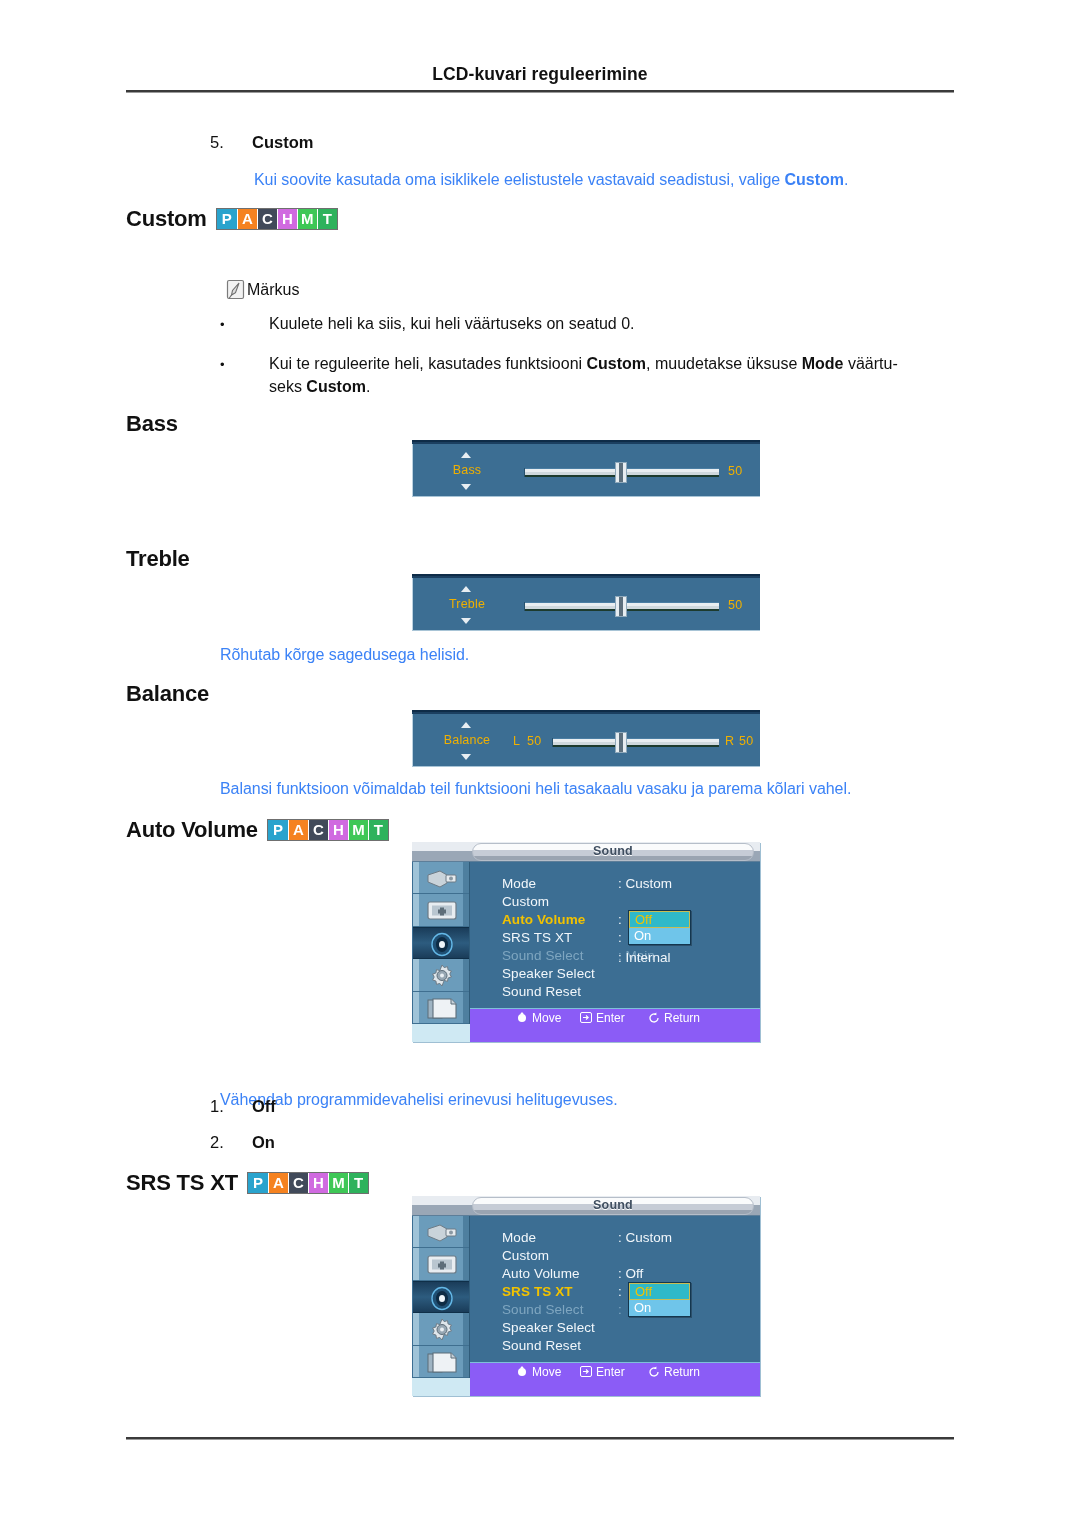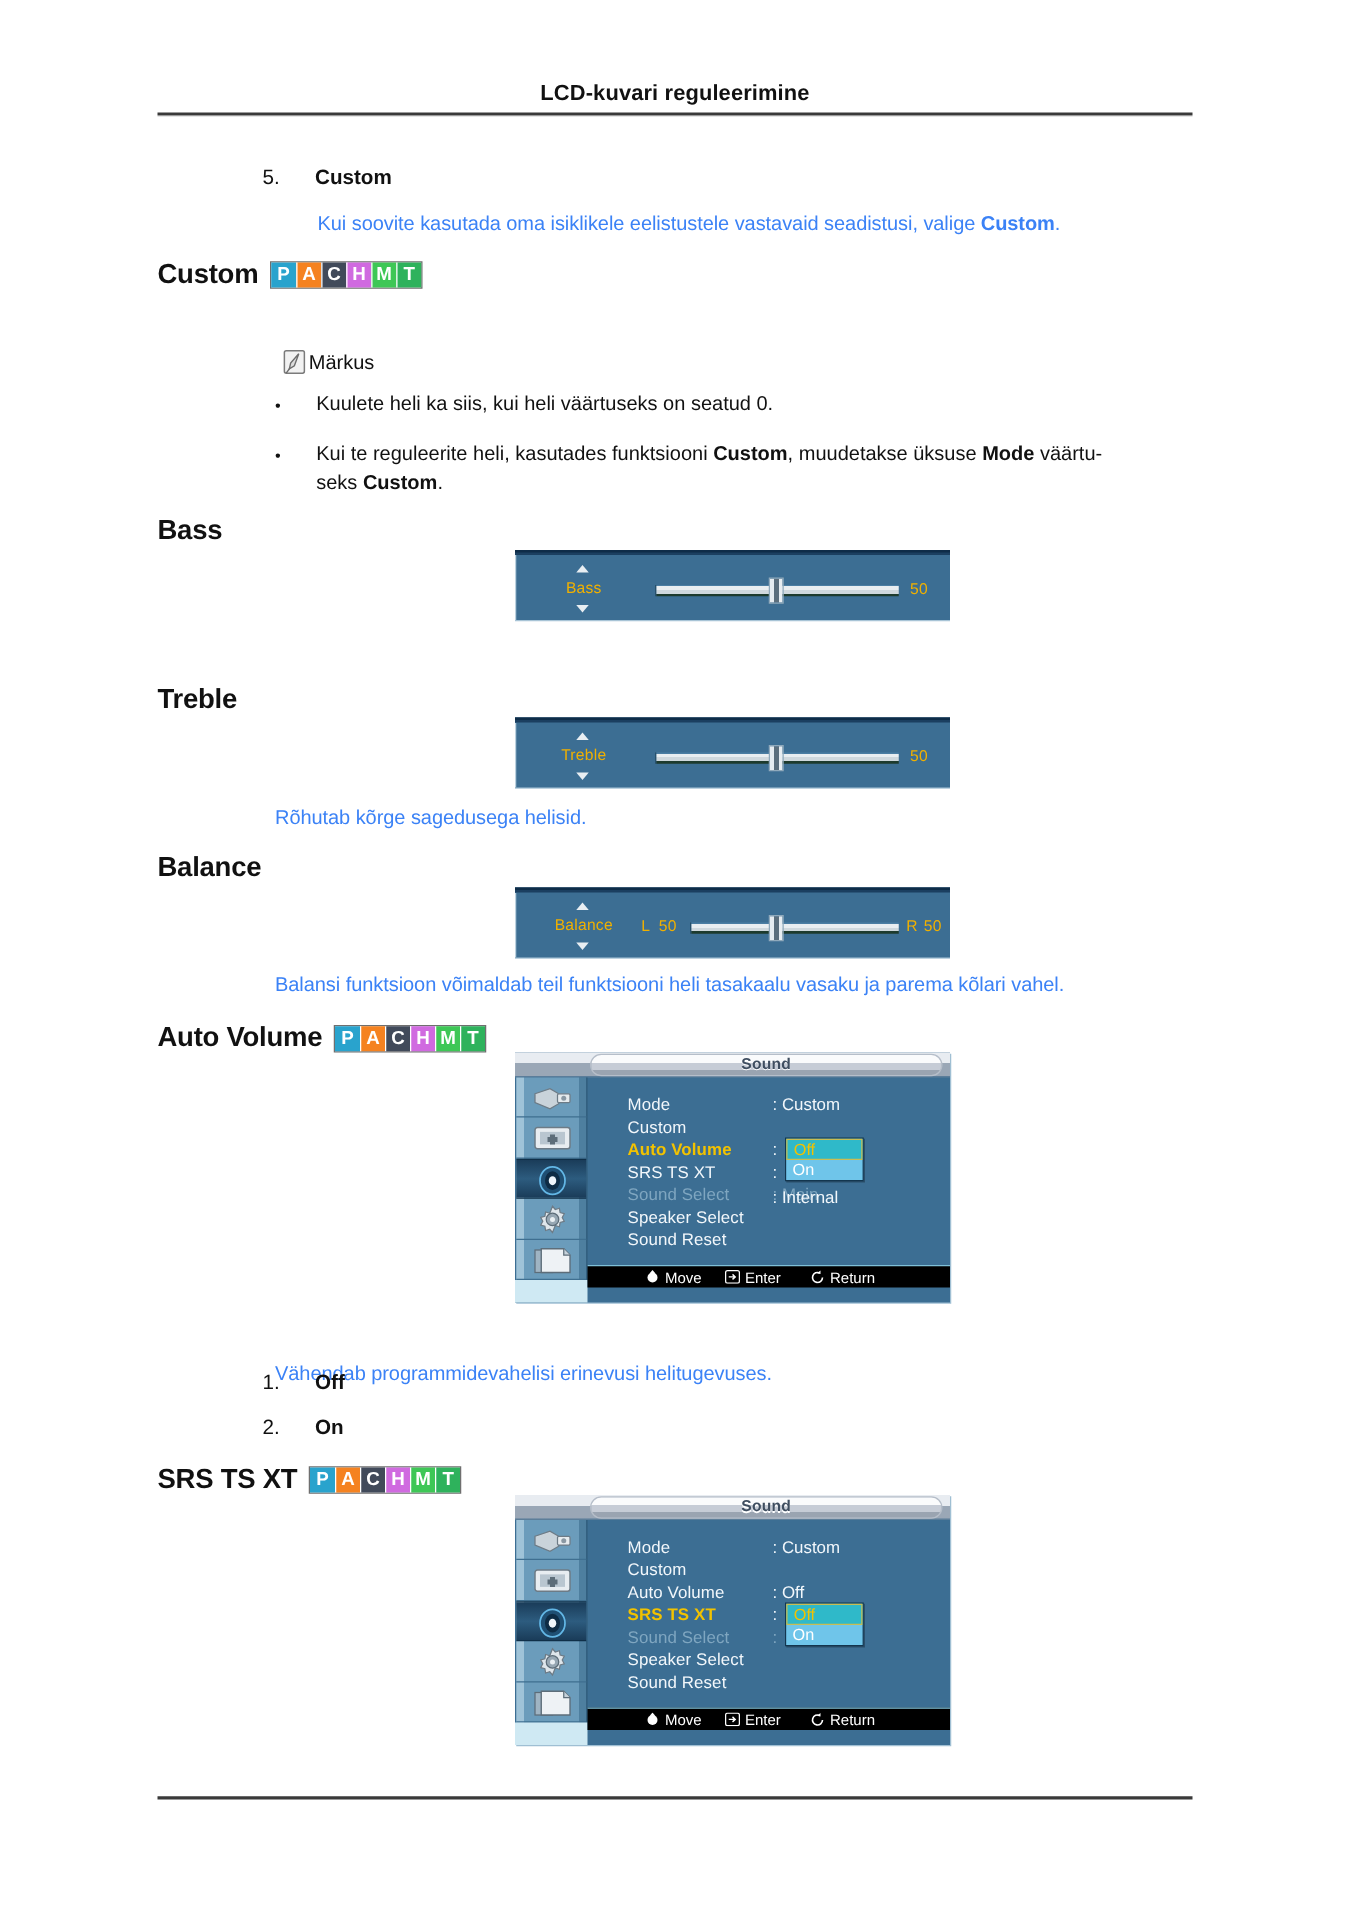--- a/index.html
+++ b/index.html
@@ -111,21 +111,21 @@
     position: absolute;
     font-size: 16px;
     line-height: 23px;
     color: #111;
   }
   .bullet-row .dot {
     position: absolute;
     left: 0; top: 1px;
     font-size: 13px;
   }
-  .bullet-row .btxt { display: block; margin-left: 33px; }
+  .bullet-row .btxt { display: block; margin-left: 49px; }
   .bullet-row b { font-weight: 700; }
 
   
   .slider-box {
     position: absolute;
     width: 348px;
     height: 56px;
     background: #3c6e93;
     border-top: 4px solid #1b3f60;
     box-shadow: 0 1px 0 #a8c4d6, 1px 0 0 #bcd2e0 inset;
@@ -275,23 +275,23 @@
     background: #2fb9c9;
     color: #f2c200;
     border: 1px solid #c9bd53;
     height: 17px;
     line-height: 15px;
   }
   .osd-dd .opt.plain { background: #6fc5ea; }
 
   .osd-bottom {
     position: absolute;
-    left: 58px; bottom: 12px;
-    width: 290px; height: 18px;
-    background: #000000;
+    left: 58px; bottom: 0;
+    width: 290px; height: 34px;
+    background: #8b5cf6;
     border-top: 1px solid #7fc0d8;
   }
   .osd-bottom-left {
     position: absolute;
     left: 0; bottom: 0;
     width: 58px; height: 18px;
     background: #cfe9f3;
   }
   .osd-bot-item {
     position: absolute;

